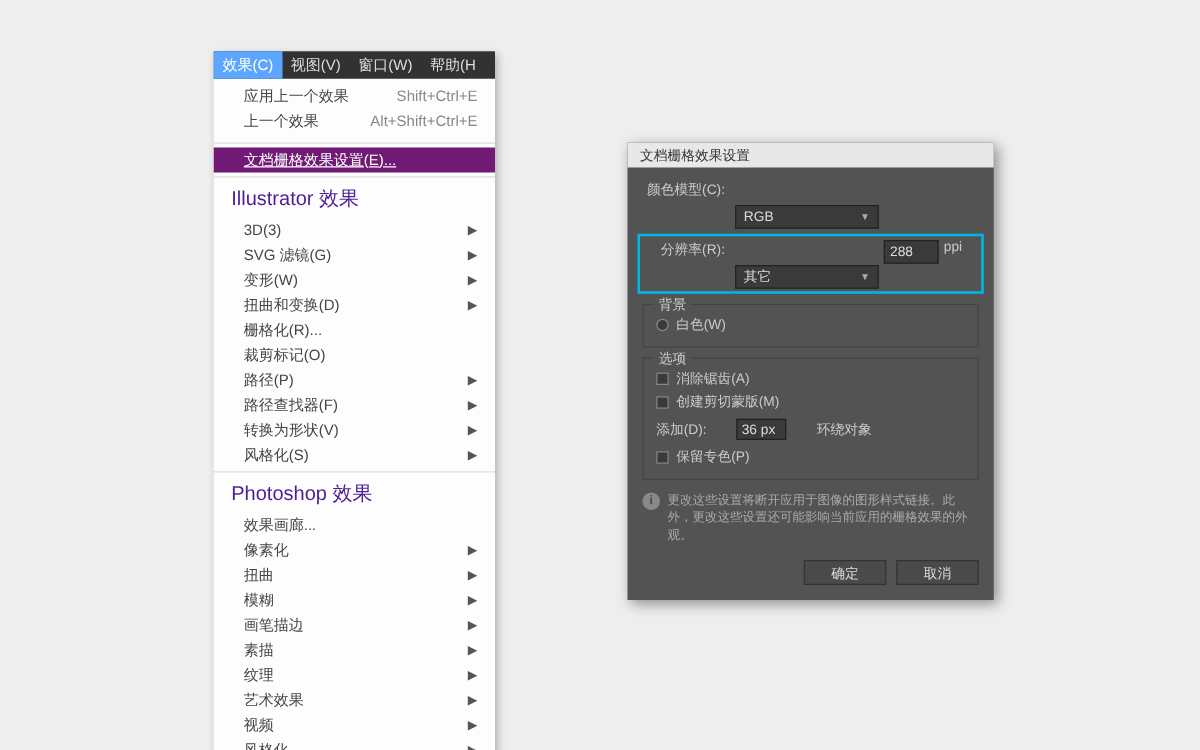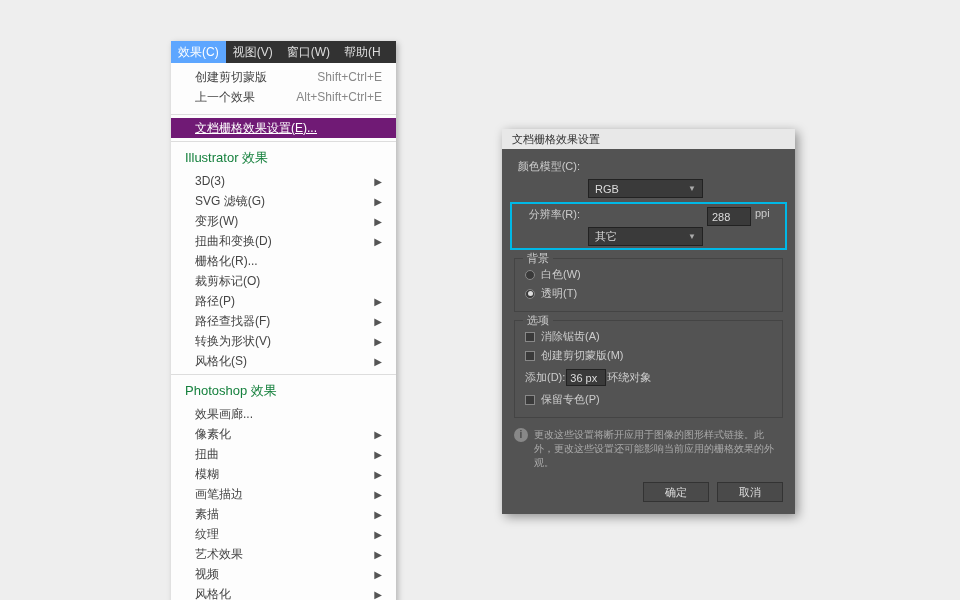--- a/index.html
+++ b/index.html
@@ -7,61 +7,61 @@
     
     
     .menu-panel { position: absolute; left: 171px; top: 41px; width: 225px; background: #fdfdfd; box-shadow: 2px 2px 6px rgba(0,0,0,0.25); }
     .menu-bar { background: #323232; color: #ddd; font-size: 12px; height: 22px; display: flex; }
     .menu-bar span { padding: 3px 7px; }
     .menu-bar span.active { background: #5da6ff; color: #fff; }
     .menu-section { padding: 4px 0; }
     .menu-item { font-size: 12px; color: #444; padding: 3px 14px 3px 24px; display: flex; justify-content: space-between; align-items: center; height: 20px; }
     .menu-item .arrow { color: #555; font-size: 10px; }
     .menu-item.highlight { background: #701a75; color: #fff; text-decoration: underline; }
-    .menu-header { font-size: 13px; color: #15803d; padding: 4px 14px 4px 14px; }
+    .menu-header { font-size: 16px; color: #4c1d95; padding: 4px 14px 4px 14px; }
     .menu-sep { border-top: 1px solid #ddd; margin: 3px 0; }
     .shortcut { color: #888; font-size: 12px; }
     
     
-    .dialog { position: absolute; left: 502px; top: 129px; width: 293px; background: #535353; box-shadow: 3px 3px 10px rgba(0,0,0,0.4); }
+    .dialog { position: absolute; left: 502px; top: 114px; width: 293px; background: #535353; box-shadow: 3px 3px 10px rgba(0,0,0,0.4); }
     .dialog-title { background: #e8e8e8; color: #333; font-size: 11px; padding: 3px 10px; height: 20px; display: flex; align-items: center; }
     .dialog-body { padding: 10px 12px 12px 12px; color: #ccc; font-size: 11px; }
     .row { display: flex; margin-bottom: 6px; gap: 4px; }
     .row-label { width: 70px; text-align: right; color: #ccc; padding-right: 4px; }
     .dropdown { background: #3a3a3a; border: 1px solid #222; color: #ddd; height: 19px; padding: 0 6px; display: flex; align-items: center; justify-content: space-between; min-width: 115px; font-size: 11px; margin-top: 20px; }
     .dropdown .tri { font-size: 8px; color: #aaa; }
     .text-input { background: #3a3a3a; border: 1px solid #222; color: #ddd; height: 19px; width: 44px; padding: 0 4px; font-size: 11px; text-align: left; }
     .unit { color: #ccc; font-size: 11px; }
     .highlight-box { border: 2px solid #00b8e6; padding: 3px 2px 2px 2px; margin: -2px -4px 6px -4px; }
     .group { border: 1px solid #444; padding: 6px 10px 8px 10px; margin-top: 8px; position: relative; }
     .group-title { position: absolute; top: -8px; left: 8px; background: #535353; padding: 0 4px; font-size: 11px; color: #ccc; }
     .radio-row, .check-row { display: flex; align-items: center; gap: 6px; padding: 2px 0; font-size: 11px; }
     .radio { width: 10px; height: 10px; border-radius: 50%; border: 1px solid #888; background: #3a3a3a; display: inline-flex; align-items: center; justify-content: center; }
     .radio.selected::after { content: ""; width: 5px; height: 5px; border-radius: 50%; background: #ddd; }
     .check { width: 10px; height: 10px; border: 1px solid #888; background: #3a3a3a; }
-    .inline-row { display: flex; align-items: center; gap: 1px; margin-top: 4px; font-size: 11px; }
+    .inline-row { display: flex; align-items: center; gap: 24px; margin-top: 4px; font-size: 11px; }
     .info-row { display: flex; gap: 6px; margin-top: 10px; font-size: 10px; color: #aaa; line-height: 1.4; }
     .info-icon { width: 14px; height: 14px; border-radius: 50%; background: #888; color: #4a4a4a; font-size: 10px; display: flex; align-items: center; justify-content: center; flex-shrink: 0; font-weight: bold; }
     .button-row { display: flex; justify-content: flex-end; gap: 8px; margin-top: 12px; }
     .btn { background: #4a4a4a; border: 1px solid #333; color: #ddd; font-size: 11px; width: 66px; height: 20px; display: flex; align-items: center; justify-content: center; }
     .text-input-narrow { background: #3a3a3a; border: 1px solid #222; color: #ddd; height: 17px; width: 40px; padding: 0 3px; font-size: 11px; }
   </style>
 </head>
 <body>
 
 <div class="menu-panel">
   <div class="menu-bar">
     <span class="active">效果(C)</span>
     <span>视图(V)</span>
     <span>窗口(W)</span>
     <span>帮助(H</span>
   </div>
   <div class="menu-section">
     <div class="menu-item">
-      <span>创建剪切蒙版</span>
+      <span>应用上一个效果</span>
       <span class="shortcut">Shift+Ctrl+E</span>
     </div>
     <div class="menu-item">
       <span>上一个效果</span>
       <span class="shortcut">Alt+Shift+Ctrl+E</span>
     </div>
   </div>
   <div class="menu-sep"></div>
   <div class="menu-item highlight">
     <span>文档栅格效果设置(E)...</span>
@@ -174,24 +174,20 @@
         <span class="unit">ppi</span>
       </div>
     </div>
 
     <div class="group">
       <span class="group-title">背景</span>
       <div class="radio-row">
         <span class="radio"></span>
         <span>白色(W)</span>
       </div>
-      <div class="radio-row">
-        <span class="radio selected"></span>
-        <span>透明(T)</span>
-      </div>
     </div>
 
     <div class="group">
       <span class="group-title">选项</span>
       <div class="check-row">
         <span class="check"></span>
         <span>消除锯齿(A)</span>
       </div>
       <div class="check-row">
         <span class="check"></span>

